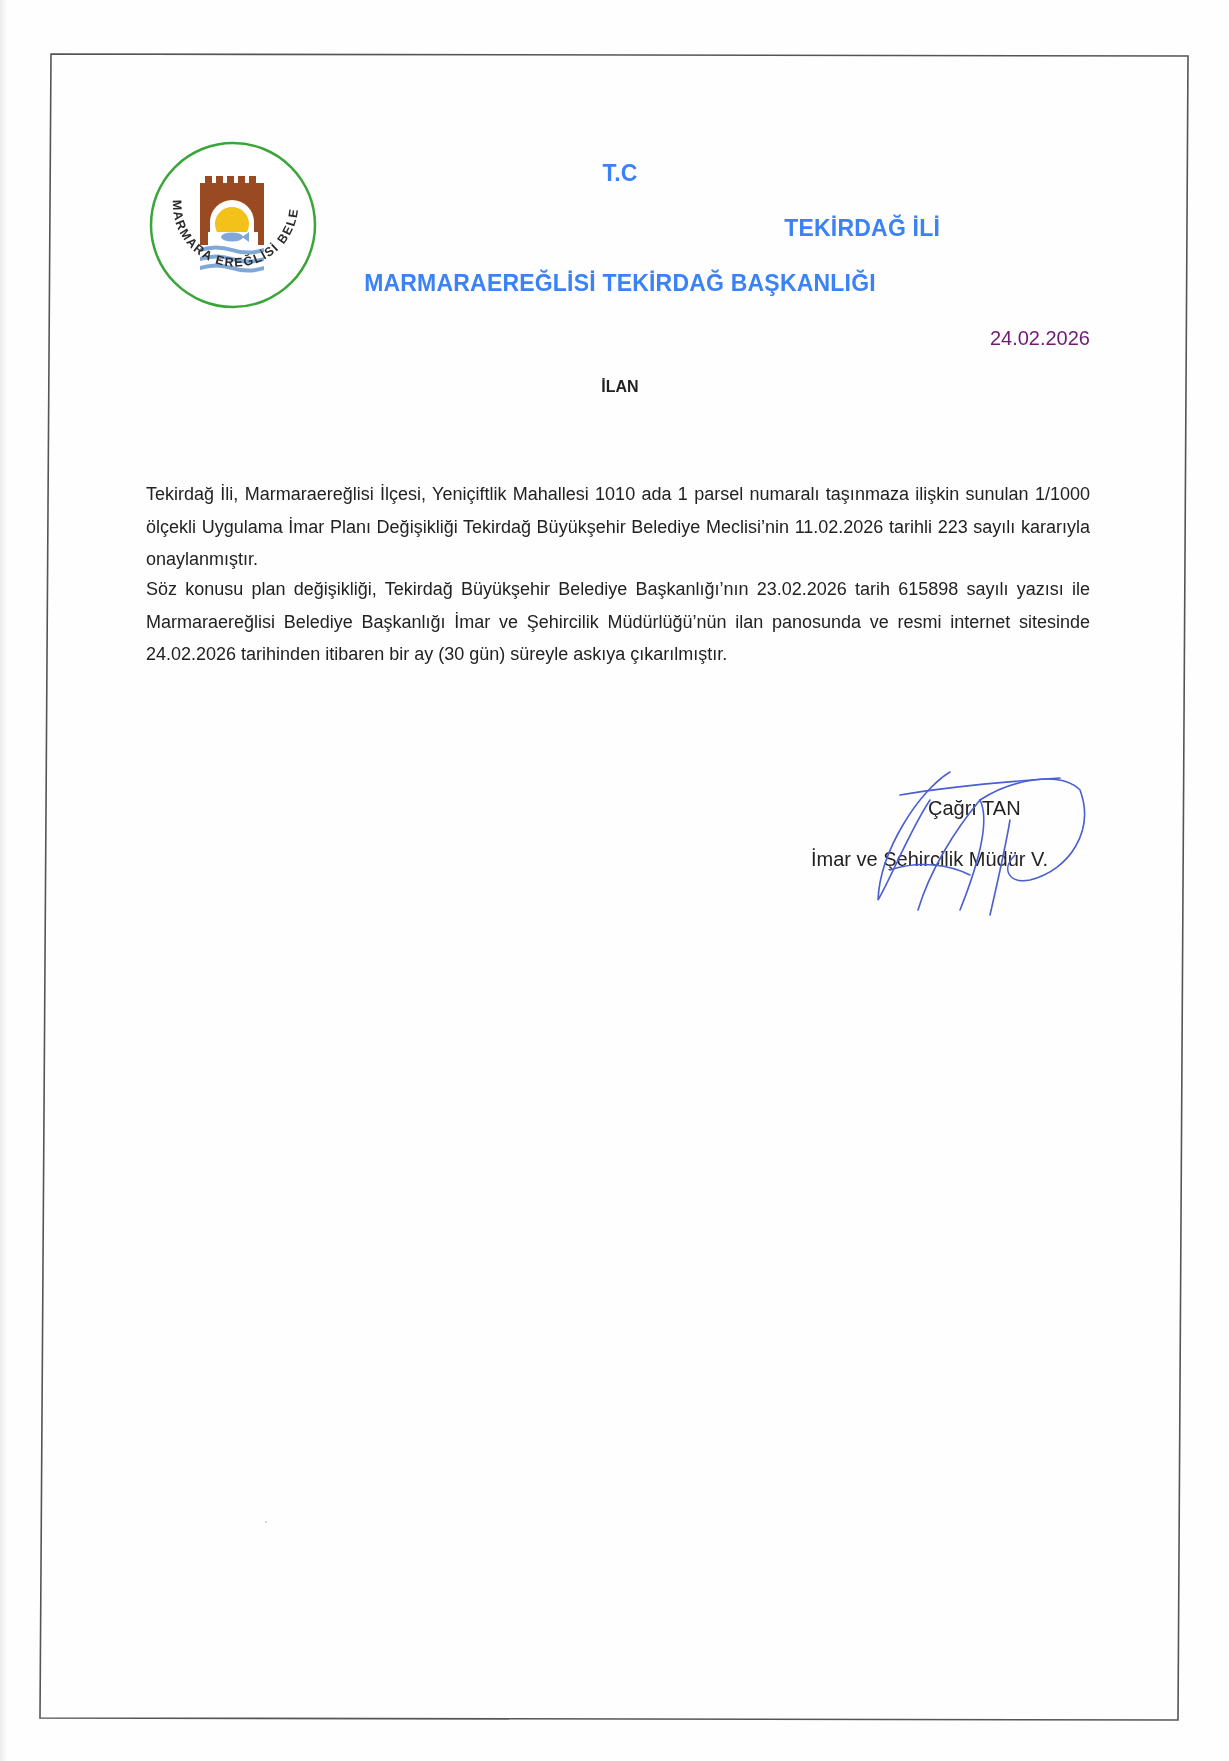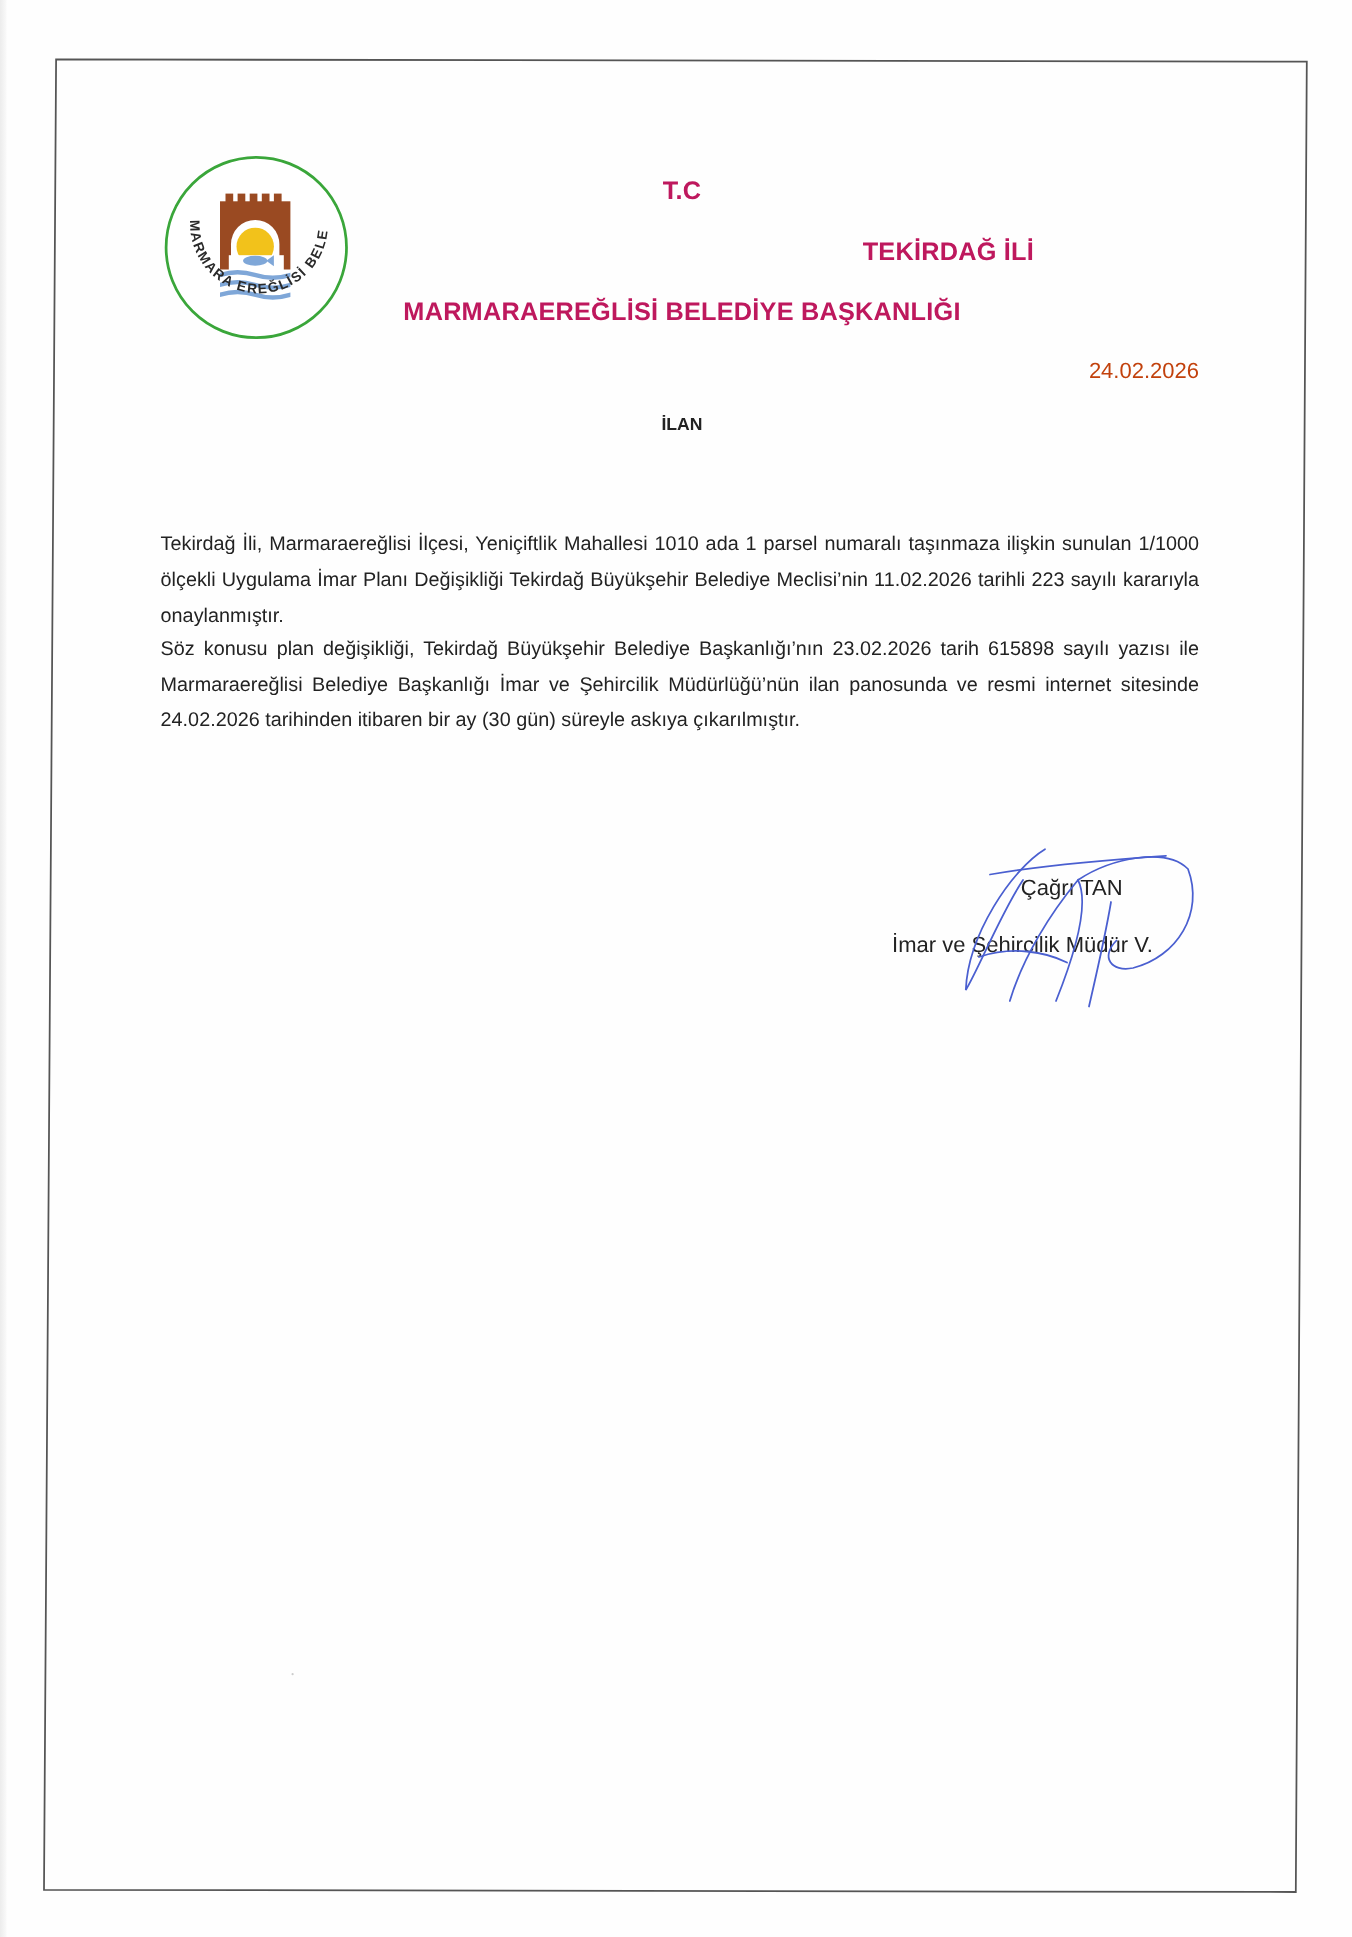--- a/index.html
+++ b/index.html
@@ -3,25 +3,25 @@
 <meta charset="utf-8">
 <style>
   html, body { margin: 0; padding: 0; background: #fefefe; }
   body { width: 1229px; height: 1761px; position: relative; overflow: hidden;
          font-family: "Liberation Sans", "DejaVu Sans", sans-serif; color: #1c1c1c; }
   .frame { position: absolute; left: 0; top: 0; width: 1229px; height: 1761px; pointer-events: none; }
   .scan-edge { position: absolute; left: 0; top: 0; width: 6px; height: 1761px;
                background: linear-gradient(to right, #ececec, #fafafa); }
   .logo { position: absolute; left: 148px; top: 140px; width: 170px; height: 170px; }
   .hdr { position: absolute; left: 300px; width: 640px; text-align: center; font-weight: bold;
-         color: #be185d; letter-spacing: 0.2px; }
+         color: #3b82f6; letter-spacing: 0.2px; }
   .hdr-tc { top: 160px; font-size: 23px; }
   .hdr-il { top: 215px; font-size: 23px; text-align: right; }
   .hdr-bel { top: 270px; font-size: 23px; }
-  .date { position: absolute; right: 139px; top: 327px; font-size: 20px; color: #c2410c; }
+  .date { position: absolute; right: 139px; top: 327px; font-size: 20px; color: #701a75; }
   .ilan { position: absolute; left: 300px; width: 640px; top: 378px; text-align: center;
           font-size: 16px; font-weight: bold; color: #222; }
   .para { position: absolute; left: 146px; width: 944px; font-size: 18px; line-height: 32.5px;
           text-align: justify; color: #222; }
   .para1 { top: 478px; }
   .para2 { top: 573px; }
   .sig-name { position: absolute; left: 928px; top: 797px; font-size: 20px; color: #222; }
   .sig-title { position: absolute; left: 811px; top: 848px; font-size: 20px; color: #222; }
   .signature { position: absolute; left: 860px; top: 760px; width: 240px; height: 160px; pointer-events: none; }
   .speck { position: absolute; left: 265px; top: 1521px; width: 2px; height: 2px; background: #ccc; border-radius: 50%; }
@@ -59,21 +59,21 @@
     <path d="M 52 117 q 16 -5 32 0 t 32 0 v 4 q -16 5 -32 0 t -32 0 z"></path>
     <path d="M 52 126 q 16 -5 32 0 t 32 0 v 4 q -16 5 -32 0 t -32 0 z"></path>
   </g>
   <text font-family="Liberation Sans, sans-serif" font-weight="bold" font-size="12.5" fill="#2a2a2a" letter-spacing="1.5">
     <textPath href="#ringpath">MARMARA EREĞLİSİ BELEDİYESİ</textPath>
   </text>
 </svg>
 
 <div class="hdr hdr-tc">T.C</div>
 <div class="hdr hdr-il">TEKİRDAĞ İLİ</div>
-<div class="hdr hdr-bel">MARMARAEREĞLİSİ BELEDİYE BAŞKANLIĞI</div>
+<div class="hdr hdr-bel">MARMARAEREĞLİSİ TEKİRDAĞ BAŞKANLIĞI</div>
 
 <div class="date">24.02.2026</div>
 
 <div class="ilan">İLAN</div>
 
 <div class="para para1">Tekirdağ İli, Marmaraereğlisi İlçesi, Yeniçiftlik Mahallesi 1010 ada 1 parsel numaralı taşınmaza ilişkin sunulan 1/1000 ölçekli Uygulama İmar Planı Değişikliği Tekirdağ Büyükşehir Belediye Meclisi’nin 11.02.2026 tarihli 223 sayılı kararıyla onaylanmıştır.</div>
 <div class="para para2">Söz konusu plan değişikliği, Tekirdağ Büyükşehir Belediye Başkanlığı’nın 23.02.2026 tarih 615898 sayılı yazısı ile Marmaraereğlisi Belediye Başkanlığı İmar ve Şehircilik Müdürlüğü’nün ilan panosunda ve resmi internet sitesinde 24.02.2026 tarihinden itibaren bir ay (30 gün) süreyle askıya çıkarılmıştır.</div>
 
 <div class="sig-name">Çağrı TAN</div>
 <div class="sig-title">İmar ve Şehircilik Müdür V.</div>

